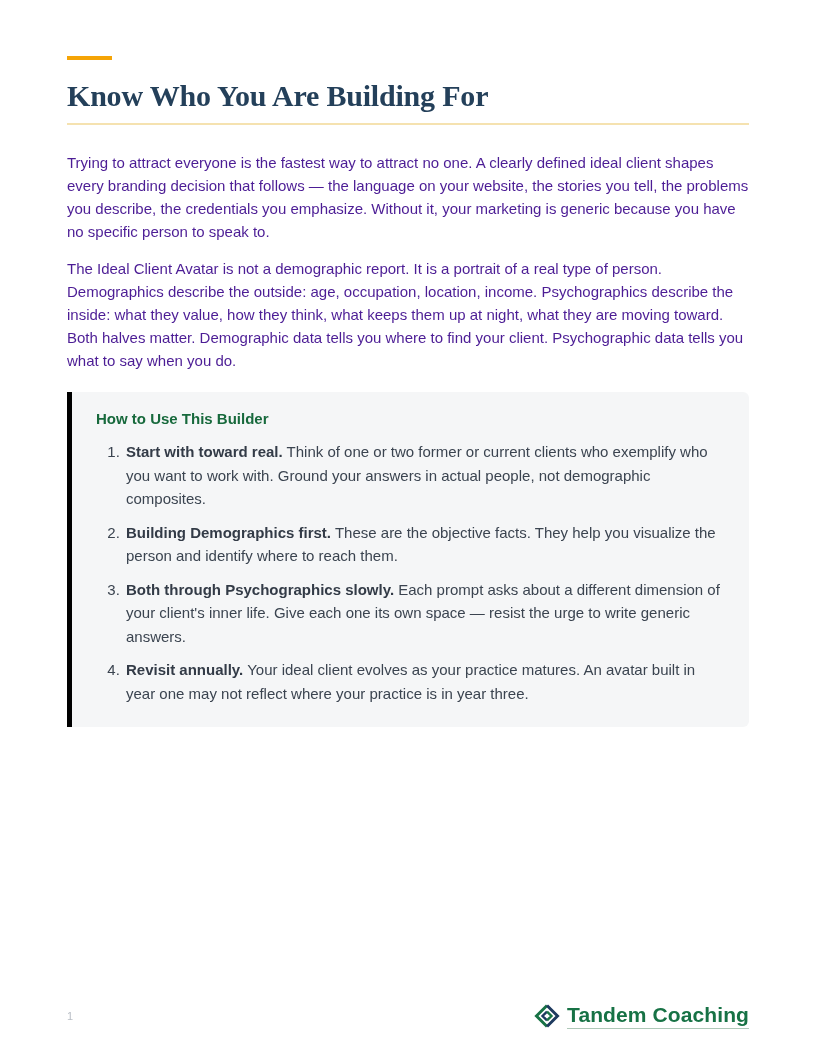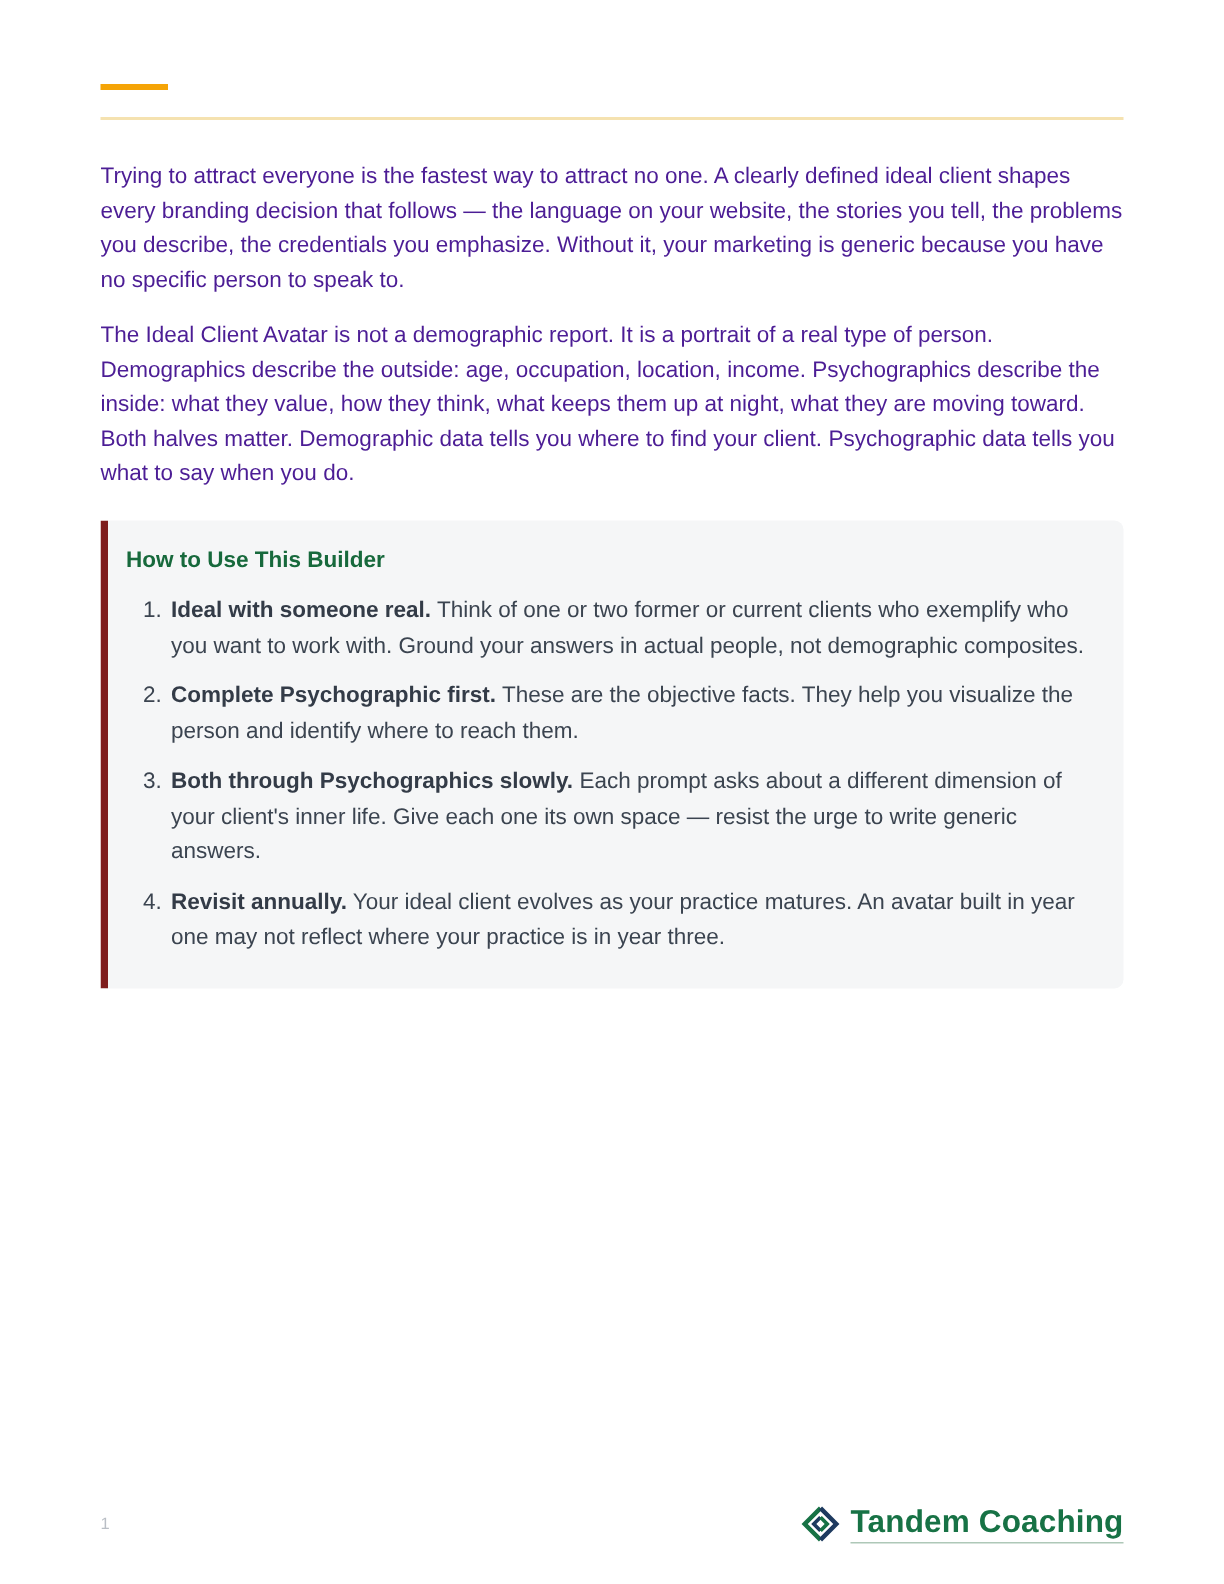--- a/index.html
+++ b/index.html
@@ -37,23 +37,23 @@
   }
   p.body-para {
     font-size: 15px;
     line-height: 23px;
     color: #4c1d95;
     margin-bottom: 14px;
   }
   .callout {
     margin-top: 20px;
     background: #F5F6F7;
-    border-left: 5px solid #7f1d1d;
+    border-left: 5px solid #000000;
     border-radius: 0 6px 6px 0;
-    padding: 18px 22px 22px 12px;
+    padding: 18px 22px 22px 24px;
   }
   .callout-heading {
     font-size: 15px;
     font-weight: 700;
     color: #17693C;
     margin-bottom: 13px;
   }
   .callout ol {
     margin: 0;
     padding-left: 28px;
@@ -100,35 +100,36 @@
   }
 </style>
 </head>
 <body>
 
 <div class="page">
   <div class="content">
 
     <div class="accent-bar"></div>
 
+    <h1 class="doc-title">Know Who You Are Building For</h1>
 
     <div class="title-rule"></div>
 
     <p class="body-para">Trying to attract everyone is the fastest way to attract no one. A clearly defined ideal client shapes every branding decision that follows — the language on your website, the stories you tell, the problems you describe, the credentials you emphasize. Without it, your marketing is generic because you have no specific person to speak to.</p>
 
     <p class="body-para">The Ideal Client Avatar is not a demographic report. It is a portrait of a real type of person. Demographics describe the outside: age, occupation, location, income. Psychographics describe the inside: what they value, how they think, what keeps them up at night, what they are moving toward. Both halves matter. Demographic data tells you where to find your client. Psychographic data tells you what to say when you do.</p>
 
     <div class="callout">
       <div class="callout-heading">How to Use This Builder</div>
       <ol>
         <li>
-          <span class="lead-bold">Ideal with someone real.</span><span> Think of one or two former or current clients who exemplify who you want to work with. Ground your answers in actual people, not demographic composites.</span>
+          <span class="lead-bold">Start with toward real.</span><span> Think of one or two former or current clients who exemplify who you want to work with. Ground your answers in actual people, not demographic composites.</span>
         </li>
         <li>
-          <span class="lead-bold">Complete Psychographic first.</span><span> These are the objective facts. They help you visualize the person and identify where to reach them.</span>
+          <span class="lead-bold">Building Demographics first.</span><span> These are the objective facts. They help you visualize the person and identify where to reach them.</span>
         </li>
         <li>
           <span class="lead-bold">Both through Psychographics slowly.</span><span> Each prompt asks about a different dimension of your client's inner life. Give each one its own space — resist the urge to write generic answers.</span>
         </li>
         <li>
           <span class="lead-bold">Revisit annually.</span><span> Your ideal client evolves as your practice matures. An avatar built in year one may not reflect where your practice is in year three.</span>
         </li>
       </ol>
     </div>
 

